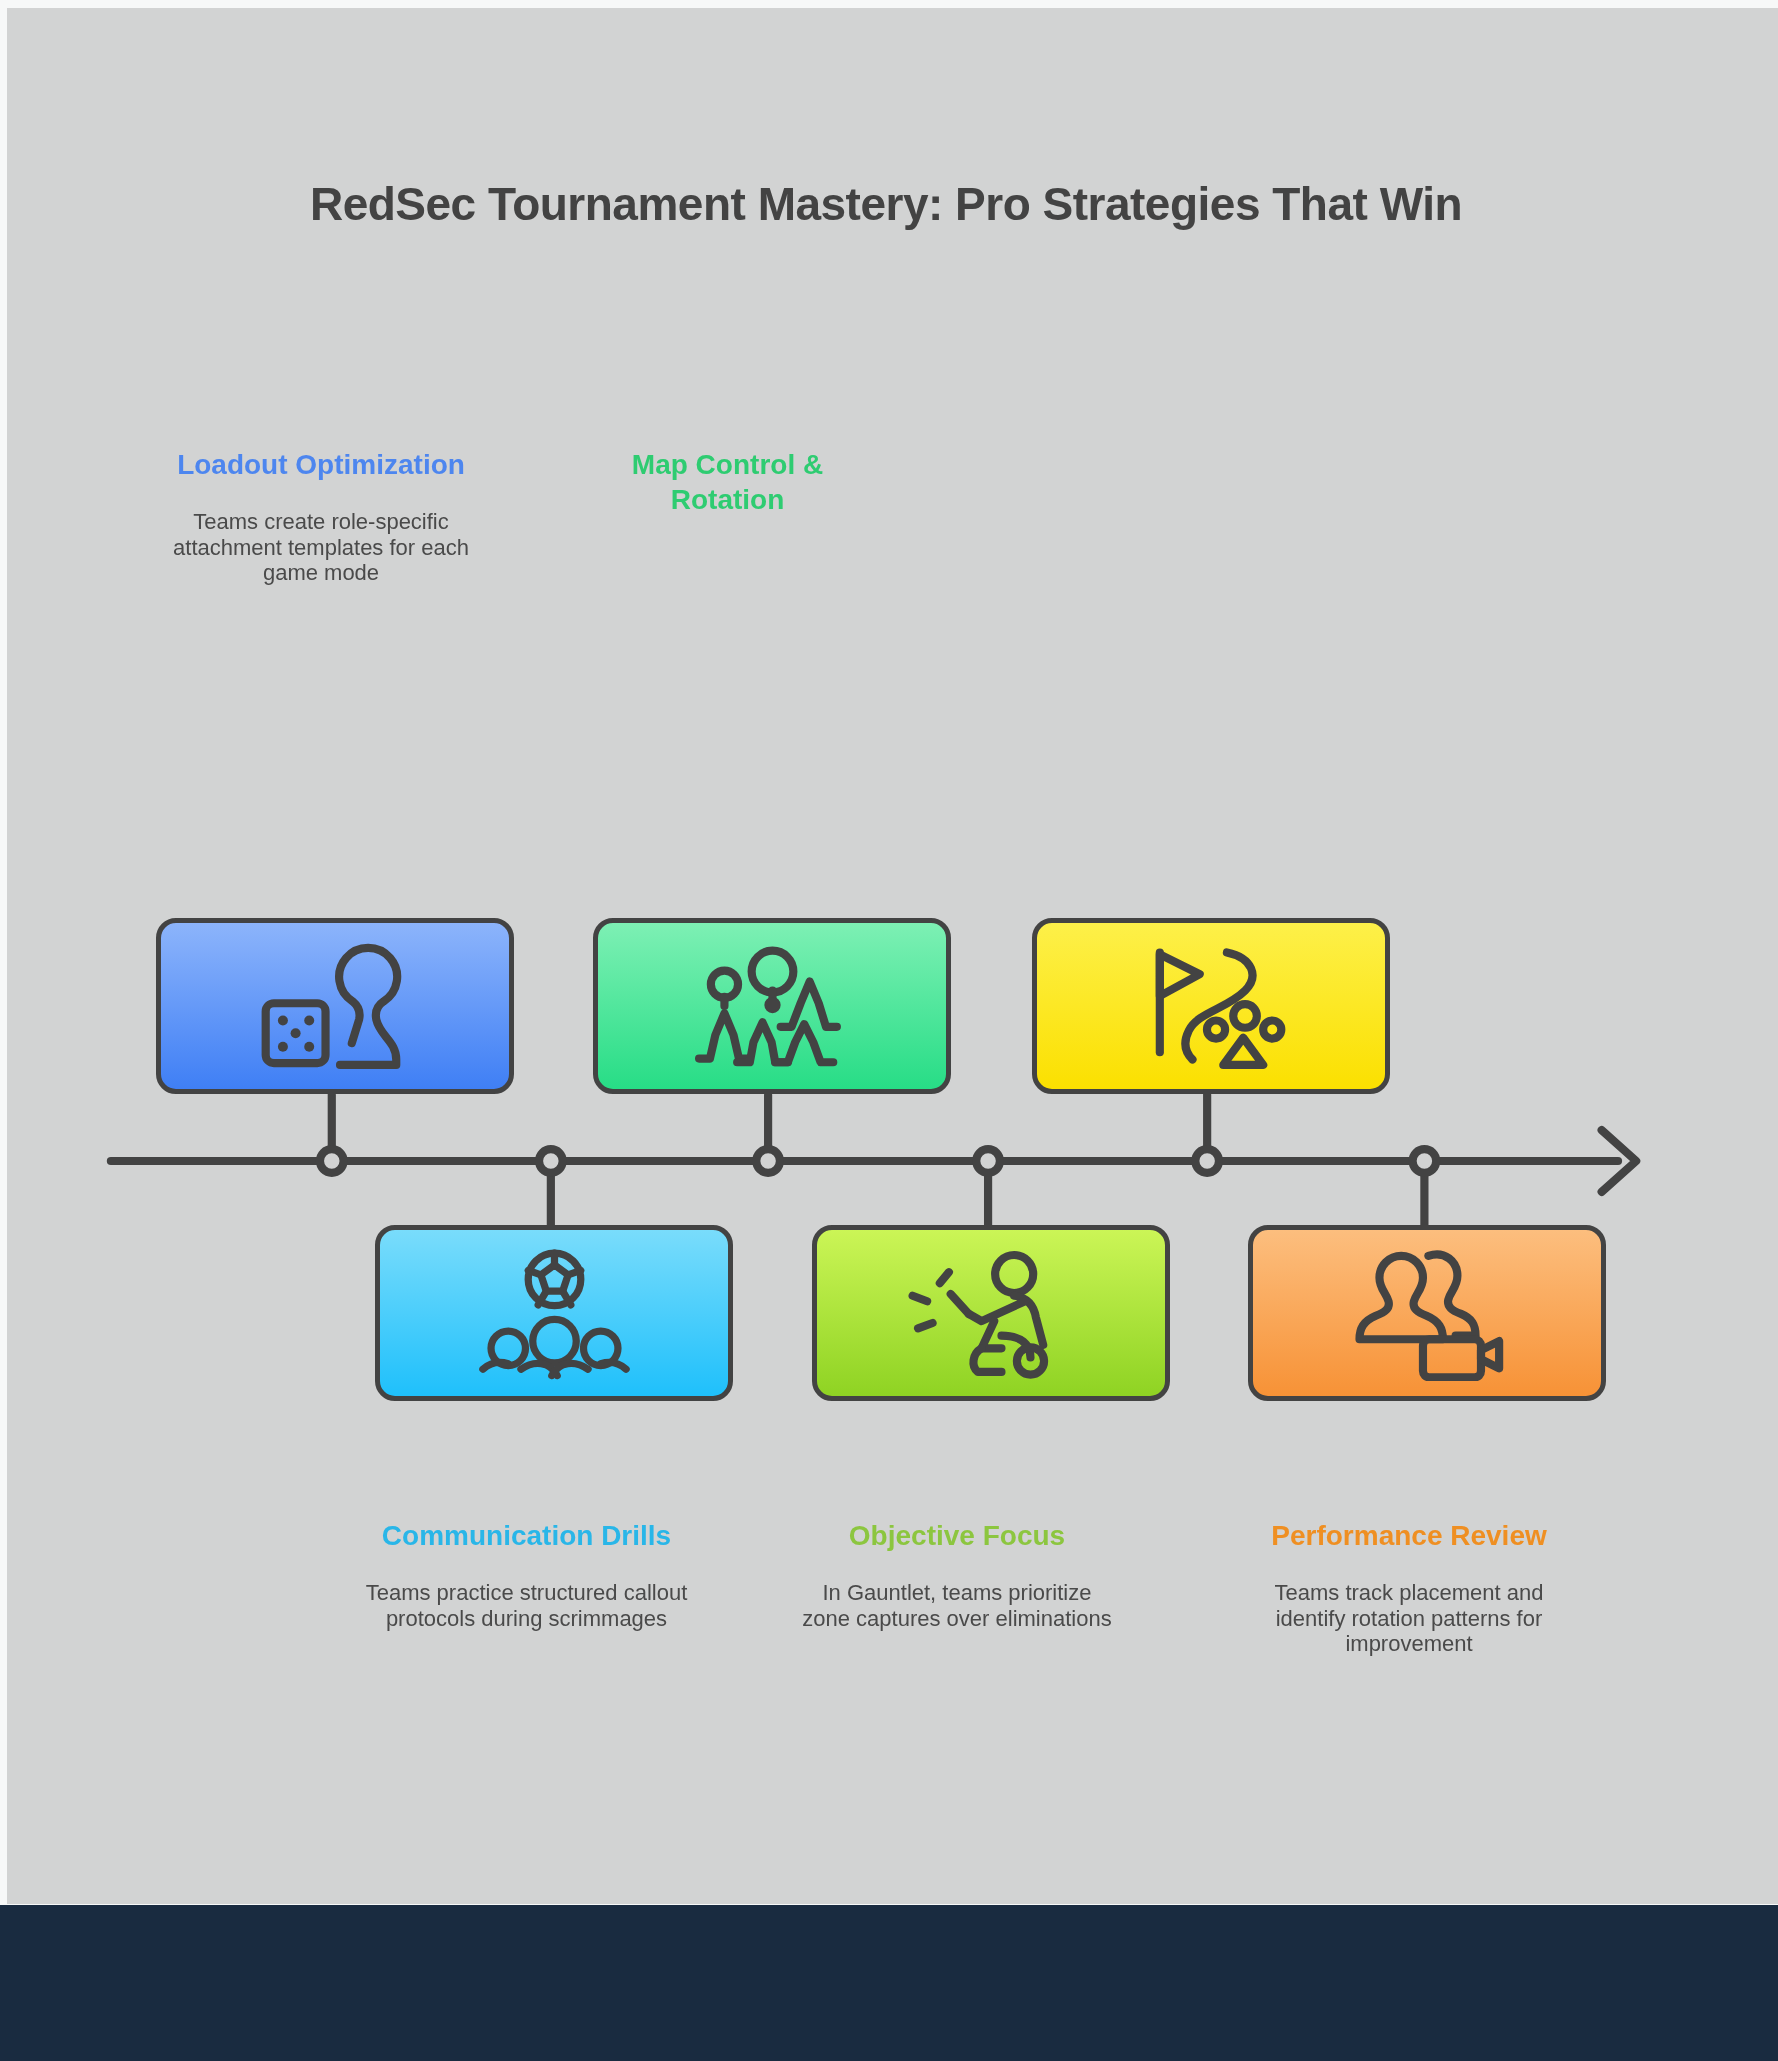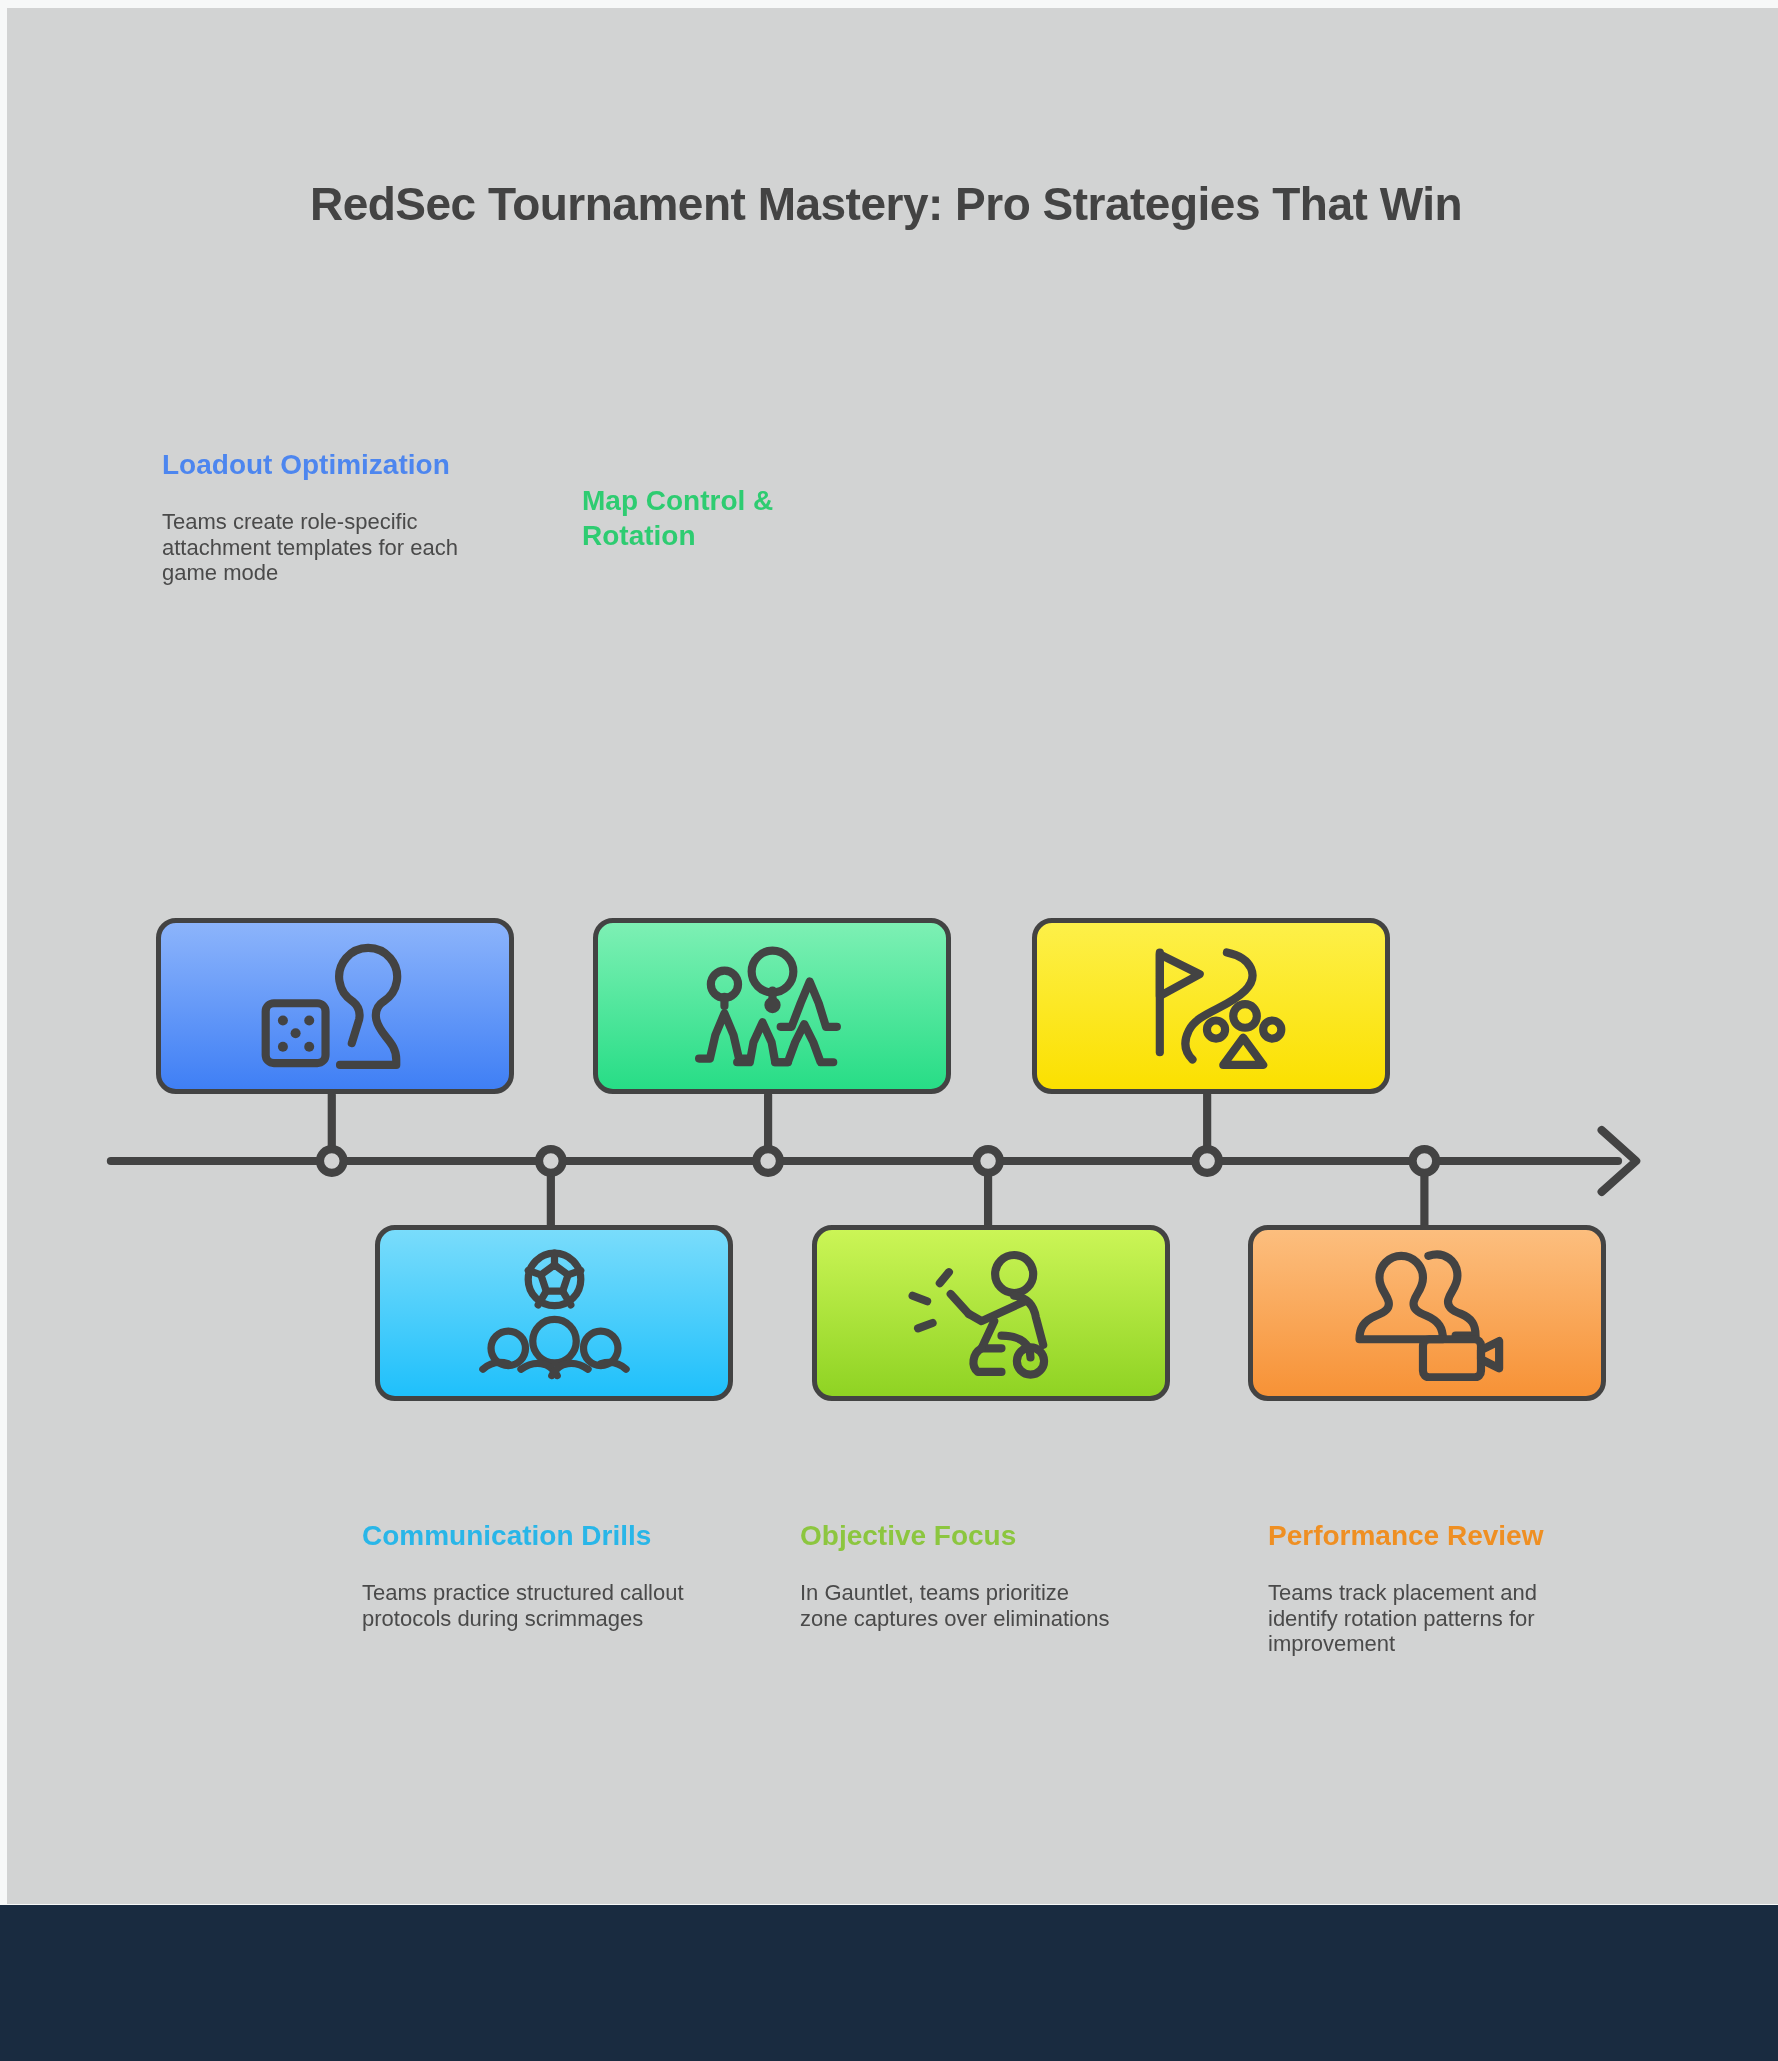--- a/index.html
+++ b/index.html
@@ -50,37 +50,38 @@
     font-size: 46px;
     line-height: 1.15;
     font-weight: bold;
     color: #434343;
     letter-spacing: -0.5px;
   }
 
   
   .txtblock {
     position: absolute;
+    text-align: center;
   }
   .tb-head {
     font-size: 28px;
     font-weight: bold;
     line-height: 1.25;
     margin: 0 0 27px 0;
   }
   .tb-body {
     font-size: 22px;
     line-height: 1.16;
     color: #4a4a4a;
     margin: 0;
   }
 
   
   #txt-0 { left: 162px;  top: 447px;  width: 318px; }
-  #txt-1 { left: 582px;  top: 447px;  width: 291px; margin-top: 36px; }
+  #txt-1 { left: 582px;  top: 447px;  width: 291px; }
   #txt-2 { left: 1006px; top: 489px;  width: 314px; }
 
   
   #txt-3 { left: 362px;  top: 1518px; width: 329px; }
   #txt-4 { left: 800px;  top: 1518px; width: 314px; }
   #txt-5 { left: 1268px; top: 1518px; width: 282px; }
 
   
   #timeline-svg {
     position: absolute;

